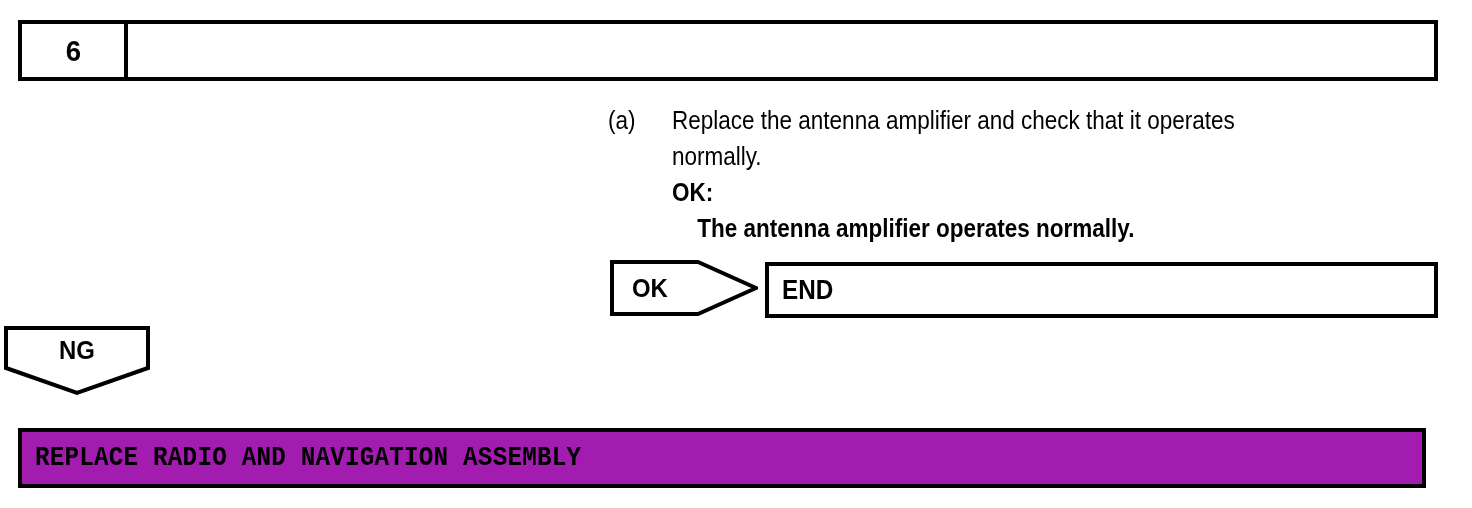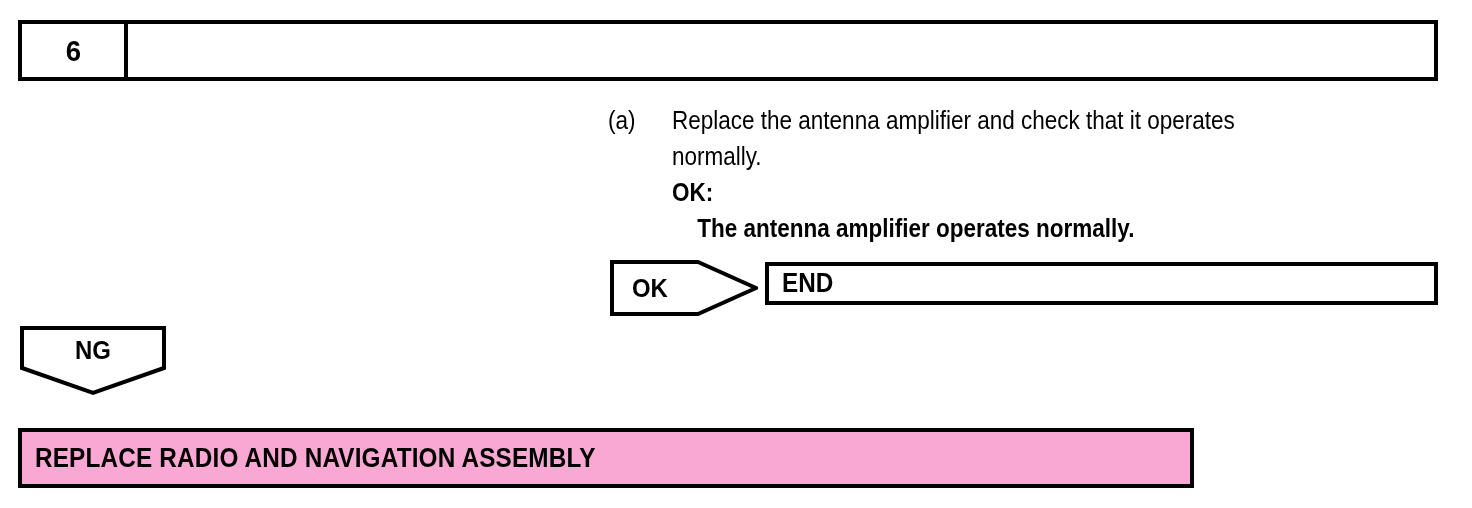--- a/index.html
+++ b/index.html
@@ -128,41 +128,41 @@
     transform: scaleX(0.92);
     transform-origin: left center;
   }
 
   
   .end-box {
     position: absolute;
     left: 765px;
     top: 262px;
     width: 673px;
-    height: 43px;
+    height: 56px;
     box-sizing: border-box;
     border: 4px solid #000;
     background: #fff;
     display: flex;
     align-items: center;
     padding-left: 13px;
   }
   .end-label {
     font-size: 27px;
     font-weight: bold;
     line-height: 1;
     transform: scaleX(0.90);
     transform-origin: left center;
     white-space: nowrap;
   }
 
   
   .judge-ng {
     position: absolute;
-    left: 20px;
+    left: 4px;
     top: 326px;
     width: 146px;
     height: 70px;
   }
   .judge-ng svg {
     display: block;
     width: 146px;
     height: 70px;
   }
   .judge-ng .judge-label {
@@ -178,28 +178,29 @@
     font-weight: bold;
     line-height: 1;
     transform: scaleX(0.92);
   }
 
   
   .action-box {
     position: absolute;
     left: 18px;
     top: 428px;
-    width: 1176px;
+    width: 1408px;
     height: 60px;
     box-sizing: border-box;
     border: 4px solid #000;
-    background: #f9a8d4;
+    background: #a21caf;
     display: flex;
     align-items: center;
     padding-left: 13px;
+    font-family: Liberation Mono, monospace;
   }
   .action-label {
     font-size: 27px;
     font-weight: bold;
     line-height: 1;
     letter-spacing: 0.2px;
     transform: scaleX(0.90);
     transform-origin: left center;
     white-space: nowrap;
   }

